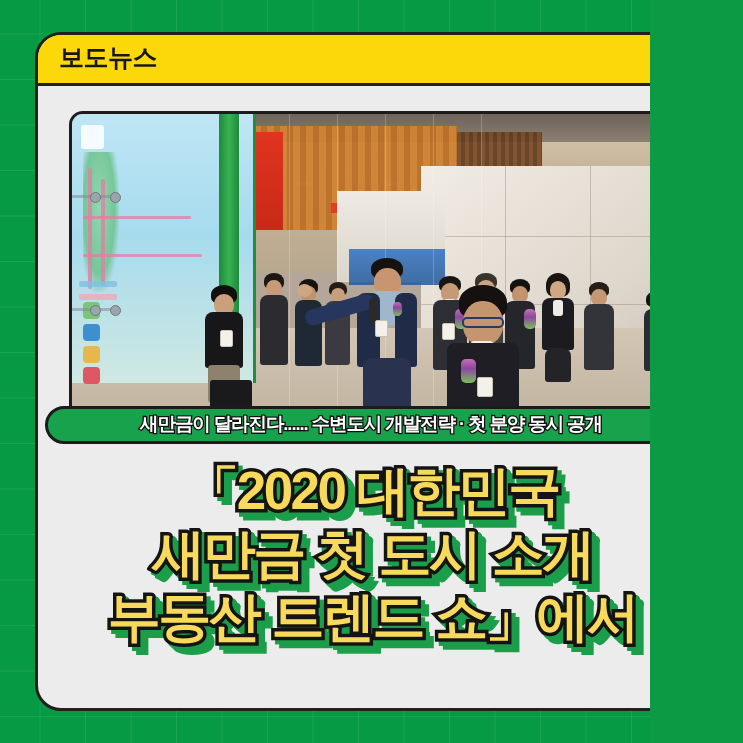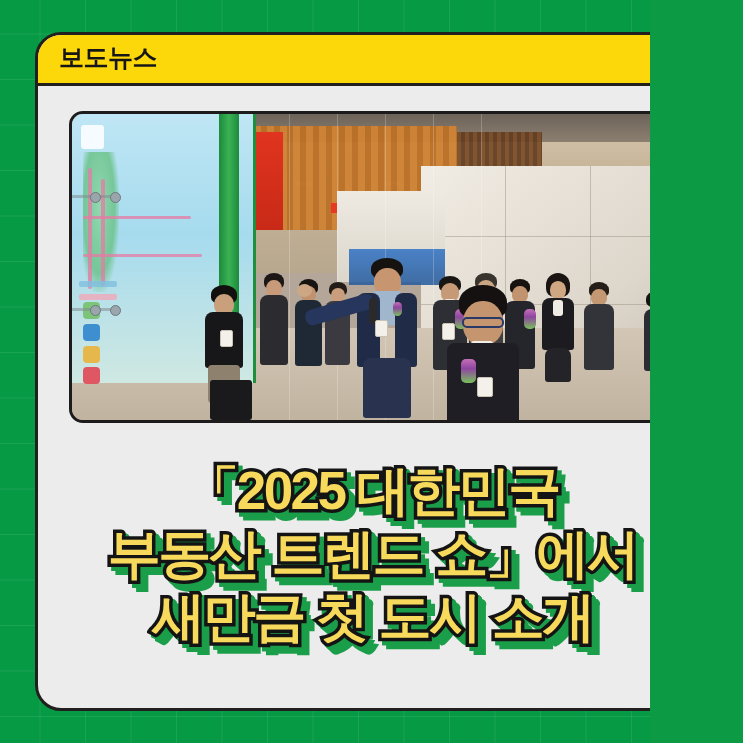--- a/index.html
+++ b/index.html
@@ -411,21 +411,24 @@
 
         <div class="person" style="left:95%; top:58%; width:32px; height:42%">
           <div class="hair" style="left:2px; top:0; width:22px; height:16px; background:#171310"></div>
           <div class="body" style="left:0; top:18px; width:32px; height:62px; background:#2a2c33"></div>
         </div>
 
         <div style="position:absolute; left:23%; top:87%; width:42px; height:13%; background:#1a1a1c; border-radius:3px"></div>
       </div>
     </div>
 
+    <div class="caption-pill">
+      <span class="caption-text">새만금이 달라진다...... 수변도시 개발전략 · 첫 분양 동시 공개</span>
+    </div>
 
     <div class="headline">
-      <div class="hl-line">「2025 대한민국</div>
+      <div class="hl-line">「2020 대한민국</div>
+      <div class="hl-line">새만금 첫 도시 소개</div>
       <div class="hl-line">부동산 트렌드 쇼」에서</div>
-      <div class="hl-line">새만금 첫 도시 소개</div>
     </div>
 
   </div>
 </div>
 
 </body></html>

